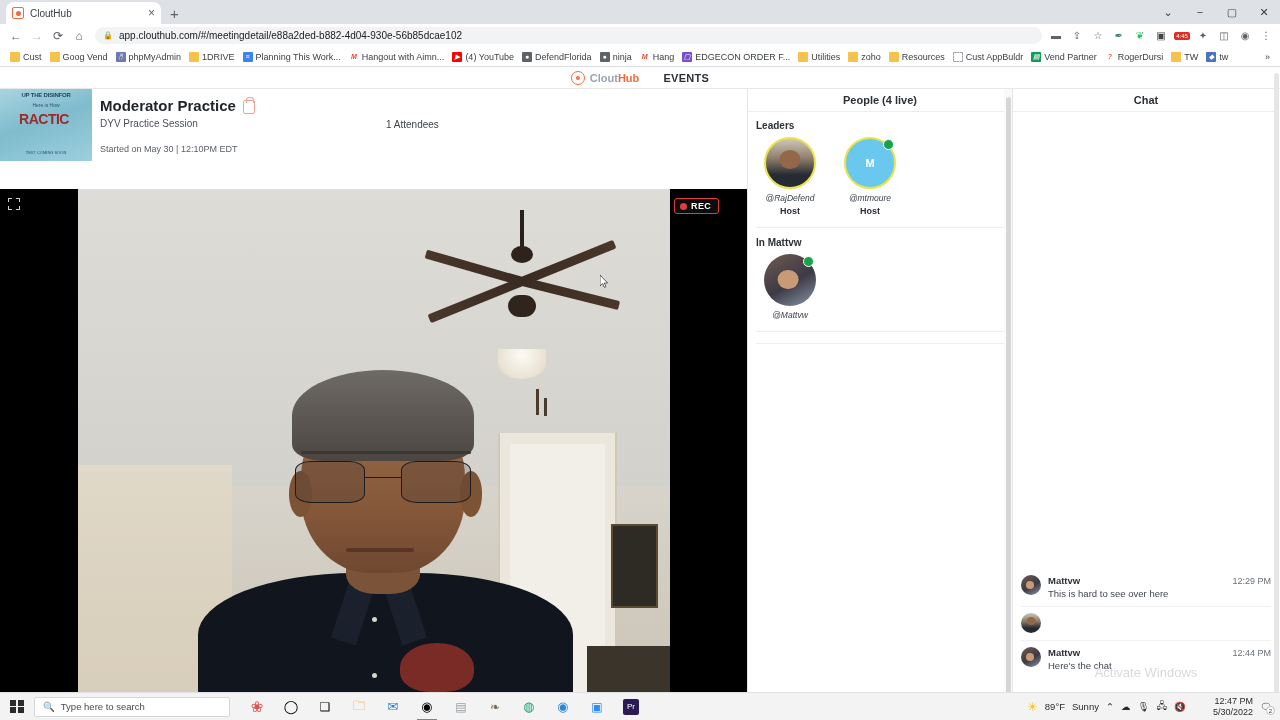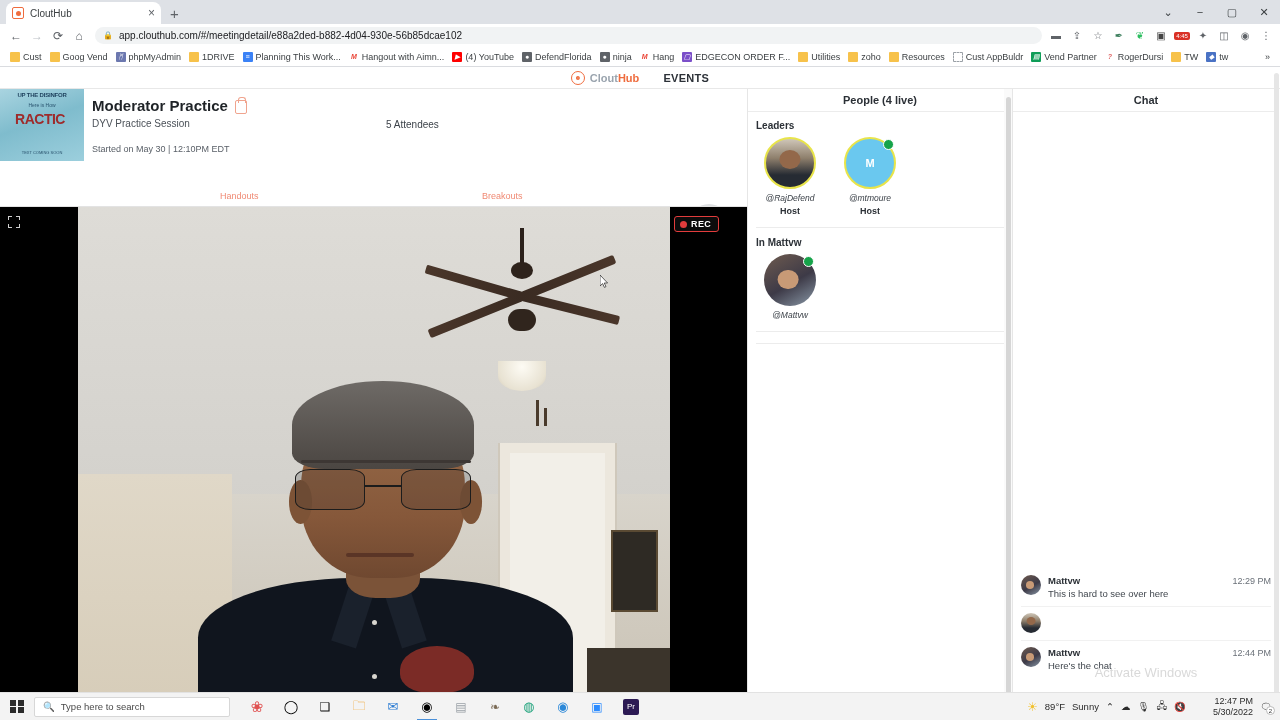--- a/index.html
+++ b/index.html
@@ -86,21 +86,21 @@
   .ch-hub { color: #ef6c3e; }
   .ch-events { color: #2c3138; letter-spacing: .3px; margin-left: 21px; }
 
   .body-row { flex: 1; display: flex; min-height: 0; }
 
   
   .main-col { width: 747px; display: flex; flex-direction: column; min-width:0; position:relative;}
 
   .meet-head { height: 100px; display: flex; position: relative; background:#fff;}
   .meet-thumb {
-    width: 84px; height: 72px; flex: 0 0 auto;
+    width: 92px; height: 72px; flex: 0 0 auto;
     background: linear-gradient(160deg,#a9d4e0 0%,#7fbccd 45%,#9ccfdd 100%);
     position: relative; overflow: hidden;
   }
   .meet-thumb .t1 { position:absolute; top:3px; left:0; right:0; text-align:center; font-size:6px; font-weight:700; color:#1d3f5c; letter-spacing:-.2px; white-space:nowrap;}
   .meet-thumb .t2 { position:absolute; top:13px; left:0; right:0; text-align:center; font-size:5px; color:#2a5570; white-space:nowrap;}
   .meet-thumb .t3 { position:absolute; top:22px; left:-4px; right:0; text-align:center; font-size:14px; font-weight:800; color:#9e2b2b; letter-spacing:-.5px; white-space:nowrap;}
   .meet-thumb .t4 { position:absolute; bottom:6px; left:0; right:0; text-align:center; font-size:4px; color:#27506b; white-space:nowrap;}
 
   .meet-info { flex: 1; padding: 8px 0 0 8px; position: relative; min-width:0;}
   .meet-title-row { display:flex; align-items:center; gap:7px; }
@@ -508,37 +508,33 @@
 
           <div class="meet-info">
             <div class="meet-title-row">
               <span class="meet-title">Moderator Practice</span>
               <span class="lock-badge"></span>
             </div>
             <div class="meet-sub">DYV Practice Session</div>
             <div class="meet-started">Started on May 30 | 12:10PM EDT</div>
           </div>
 
-          <div class="attendees">5 Attendees</div>
+          <div class="attendees">1 Attendees</div>
 
           <button class="raise-hand">
             <span class="hand">✋</span>
             <span>Raise Hand</span>
           </button>
 
           <div class="me-avatar">
             <div class="circ"></div>
             <div class="name">@RogerDursi</div>
           </div>
         </div>
 
-        <div class="tabs-row">
-          <span class="ev-tab handouts">Handouts</span>
-          <span class="ev-tab breakouts">Breakouts</span>
-        </div>
 
         <div class="video-wrap">
           <div class="fs-icon">
             <span class="a"></span>
               <span class="b"></span>
               <span class="c"></span>
               <span class="d"></span>
           </div>
 
           <div class="video-stage">

